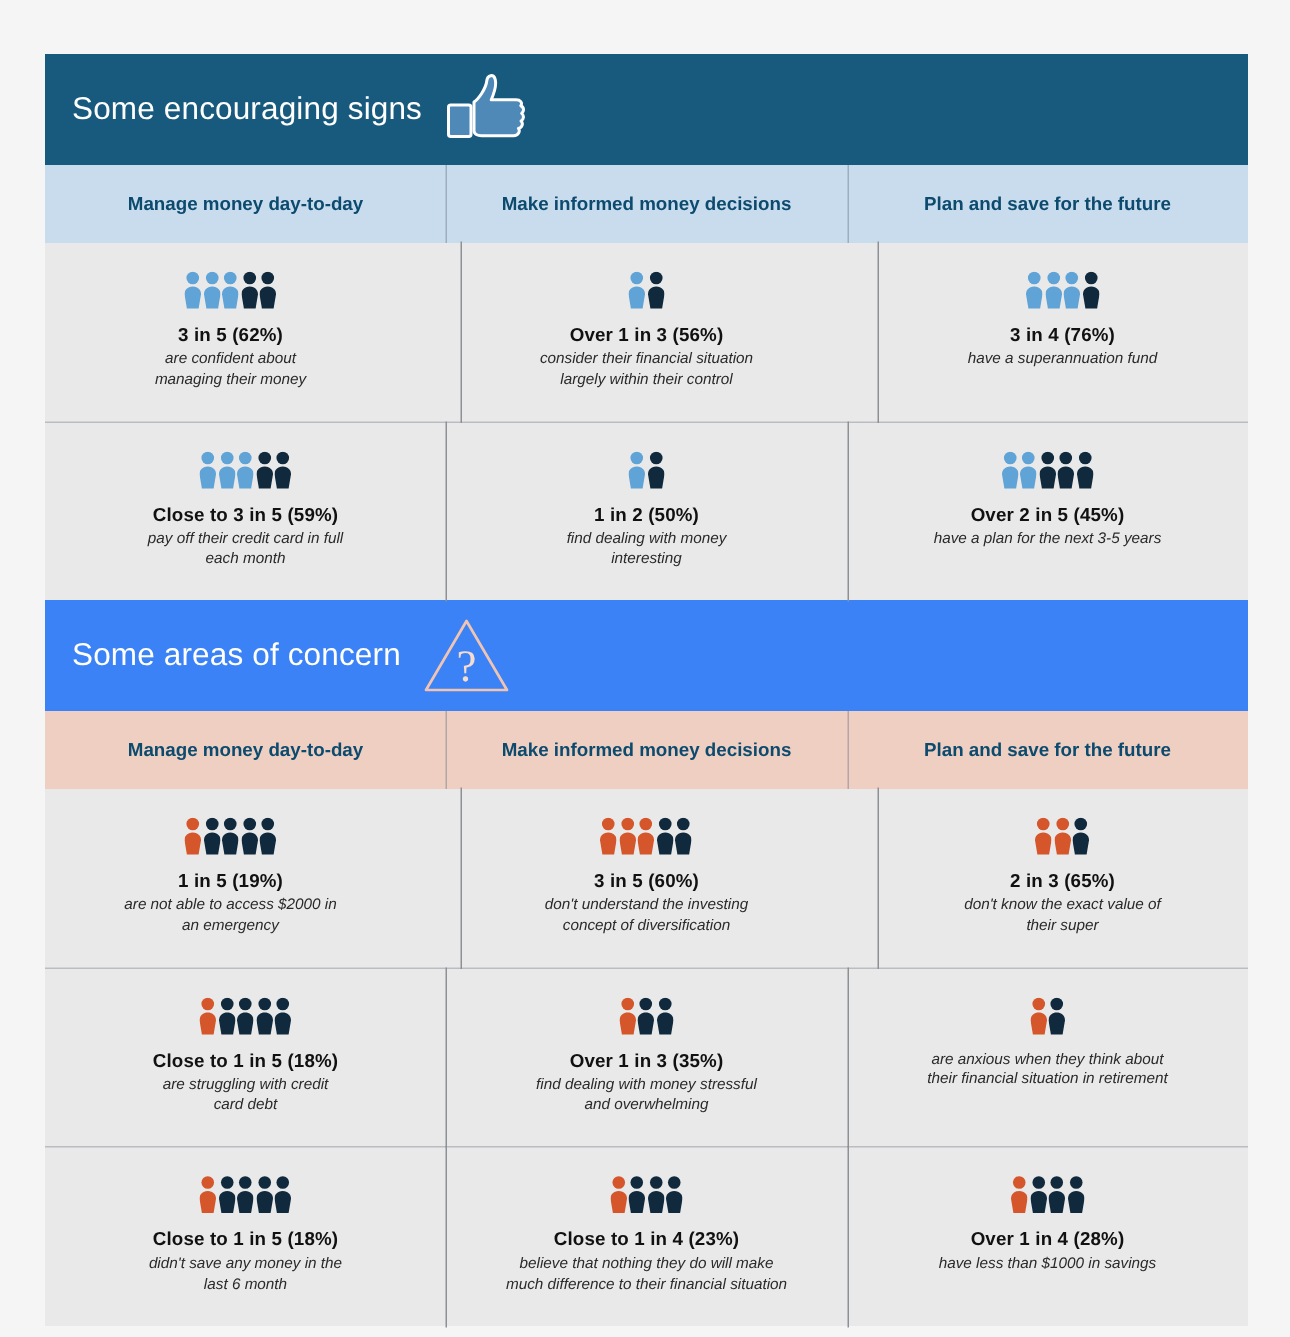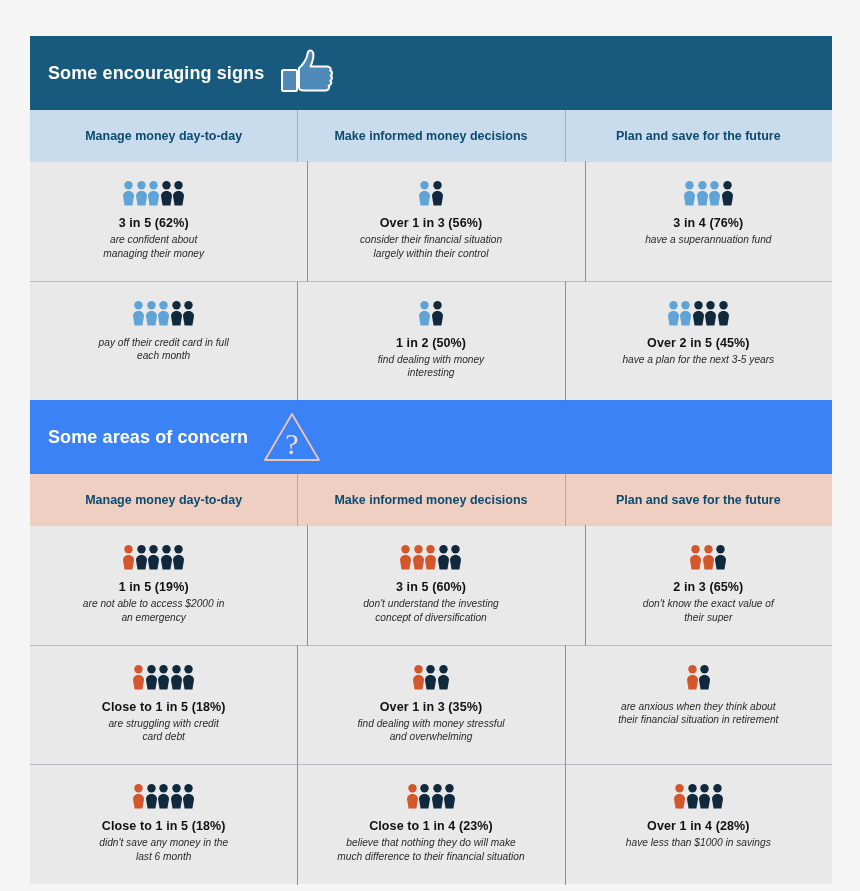--- a/index.html
+++ b/index.html
@@ -20,22 +20,22 @@
     height: 74px;
     display: flex;
     align-items: center;
     padding-left: 18px;
     gap: 14px;
   }
   .banner.blue   { background: #185a7d; }
   .banner.orange { background: #3b82f6; }
   .banner-title {
     color: #ffffff;
-    font-size: 18px;
-    font-weight: bold;
+    font-size: 21px;
+    font-weight: normal;
     letter-spacing: .1px;
     white-space: nowrap;
   }
   .banner-icon { display: block; line-height: 0; }
 
   
   .colhead-row { display: flex; height: 52px; }
   .colhead-row.blue   { background: #c9dcee; }
   .colhead-row.orange { background: #eecfc2; }
   .colhead {
@@ -193,20 +193,21 @@
           </svg>
           <svg width="11" height="25" viewBox="0 0 11 25" class="person">
             <circle cx="5.5" cy="4.3" r="4.2" fill="#10293d"></circle>
             <path d="M5.5 10 C9.2 10 11 12.6 11 15.1 L9.4 24.6 L1.6 24.6 L0 15.1 C0 12.6 1.8 10 5.5 10 Z" fill="#10293d"></path>
           </svg>
           <svg width="11" height="25" viewBox="0 0 11 25" class="person">
             <circle cx="5.5" cy="4.3" r="4.2" fill="#10293d"></circle>
             <path d="M5.5 10 C9.2 10 11 12.6 11 15.1 L9.4 24.6 L1.6 24.6 L0 15.1 C0 12.6 1.8 10 5.5 10 Z" fill="#10293d"></path>
           </svg>
         </div>
+        <div class="headline">Close to 3 in 5 (59%)</div>
         <div class="sub">pay off their credit card in full<br>each month</div>
       </div>
       <div class="cell">
         <div class="pictogram">
           <svg width="11" height="25" viewBox="0 0 11 25" class="person">
             <circle cx="5.5" cy="4.3" r="4.2" fill="#5fa3d7"></circle>
             <path d="M5.5 10 C9.2 10 11 12.6 11 15.1 L9.4 24.6 L1.6 24.6 L0 15.1 C0 12.6 1.8 10 5.5 10 Z" fill="#5fa3d7"></path>
           </svg>
           <svg width="11" height="25" viewBox="0 0 11 25" class="person">
             <circle cx="5.5" cy="4.3" r="4.2" fill="#10293d"></circle>

